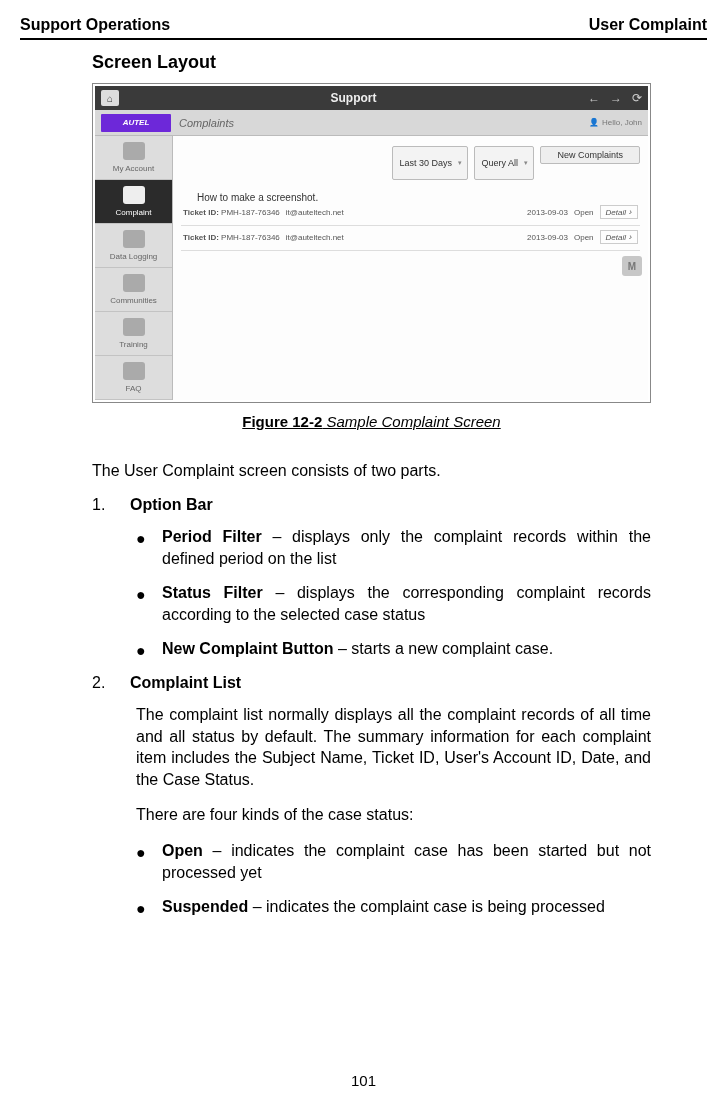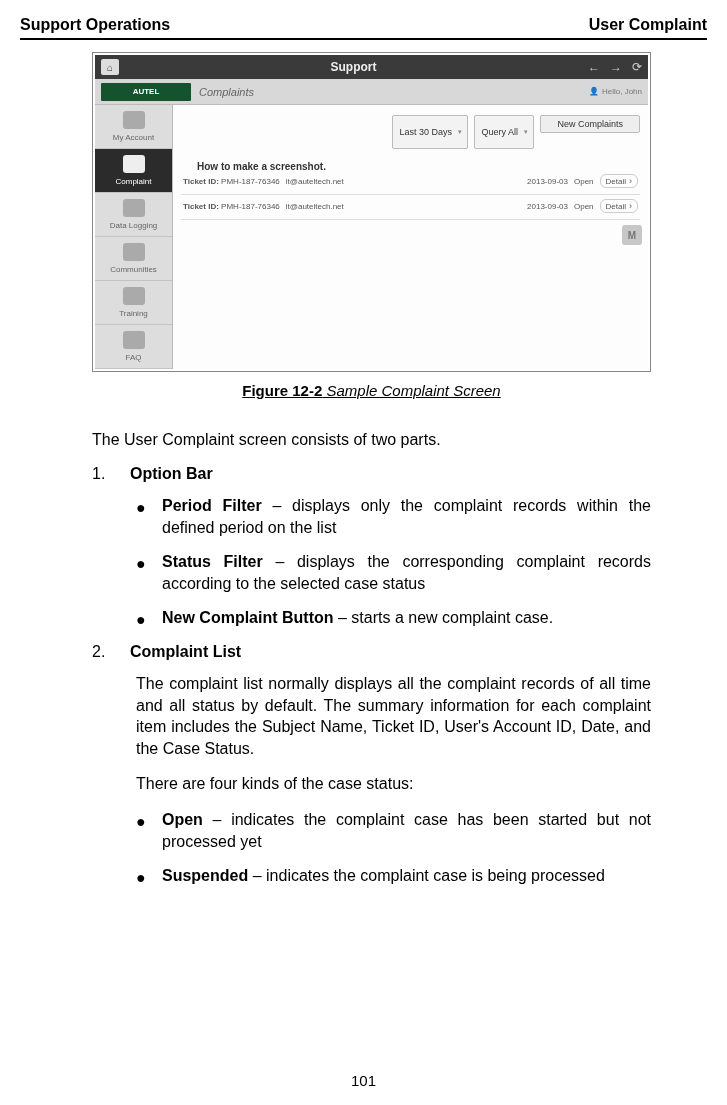--- a/index.html
+++ b/index.html
@@ -17,40 +17,40 @@
     .content { padding: 0 56px 0 72px; }
     .section-title { font-weight: bold; font-size: 18px; margin: 8px 0 10px 0; }
     .figure-wrap { border: 1px solid #888; background: #fff; margin: 0 0 10px 0; padding: 2px; }
     
     .shot { width: 100%; background: #e9e9e9; font-size: 9px; color: #333; }
     .tbar { background: #3a3a3a; color: #eee; display: flex; align-items: center; height: 24px; padding: 0 6px; gap: 8px; }
     .tbar .home { background:#ddd; width:18px; height:16px; border-radius:2px; display:flex; align-items:center; justify-content:center; font-size:10px; color:#333;}
     .tbar .title { flex:1; text-align:center; font-size:12px; font-weight:bold; }
     .tbar .nav { display:flex; gap:10px; color:#ccc; font-size:12px;}
     .row2 { display:flex; align-items:center; background:#d8d8d8; height:26px; padding:0 6px; border-bottom:1px solid #bbb;}
-    .logo { width:90px; height:18px; background:#14532d; color:#fff; font-size:8px; display:flex; align-items:center; justify-content:center; border-radius:1px; font-weight:bold;}
+    .logo { width:70px; height:18px; background:#6d28d9; color:#fff; font-size:8px; display:flex; align-items:center; justify-content:center; border-radius:1px; font-weight:bold;font-style:italic;}
     .crumb { margin-left:8px; color:#666; font-size:11px; font-style:italic; }
     .hello { margin-left:auto; color:#777; font-size:8px; display:flex; align-items:center; gap:3px;}
     .main { display:flex; min-height:260px; }
     .side { width:78px; background:#ddd; border-right:1px solid #bbb; }
     .sitem { height:44px; border-bottom:1px solid #c3c3c3; display:flex; flex-direction:column; align-items:center; justify-content:center; gap:4px; color:#666; }
     .sitem.active { background:#2b2b2b; color:#fff; }
     .sicon { width:22px; height:18px; background:#aaa; border-radius:3px; }
     .sitem.active .sicon { background:#eee;}
     .sitem .lbl { font-size:8px; }
     .panel { flex:1; background:#fdfdfd; padding:6px 8px; position:relative;}
     .optbar { display:flex; gap:6px; justify-content:flex-end; margin:4px 0 8px 0;}
     .sel { border:1px solid #bbb; background:#f3f3f3; height:18px; display:flex; align-items:center; padding:16px 6px; font-size:9px; gap:6px; border-radius:2px;}
     .sel .dd { font-size:7px; color:#888;}
     .btn { border:1px solid #bbb; background:#eee; height:18px; display:flex; align-items:center; padding:0 16px; font-size:9px; border-radius:2px;}
     .ticket { border-bottom:1px solid #ddd; padding:4px 2px 6px 2px; }
-    .ticket .subj { font-weight:bold; font-size:10px; margin-bottom:2px;padding-left:14px;}
+    .ticket .subj { font-weight:normal; font-size:10px; margin-bottom:2px;padding-left:14px;}
     .ticket .meta { display:flex; gap:6px; font-size:8px; color:#555; align-items:center;}
     .ticket .meta .sp { flex:1;}
-    .detail { border:1px solid #ccc; border-radius:6px; padding:1px 5px; font-size:8px; display:flex; align-items:center; gap:3px;}
+    .detail { border:1px solid #ccc; border-radius:0; padding:1px 5px; font-size:8px; display:flex; align-items:center; gap:3px;font-style:italic;}
     .detail .ar { font-size:9px;}
     .floatbtn { position:absolute; right:6px; top:120px; width:20px;height:20px; background:#c7c7c7; border-radius:3px; display:flex;align-items:center;justify-content:center; font-size:10px; color:#777; font-weight:bold;}
     
     .caption { text-align:center; font-size:15px; margin:8px 0 30px 0;text-decoration:underline; }
     .caption .b { font-weight:bold; }
     .caption .i { font-style:italic; }
     .para { font-size:16px; line-height:1.35; margin-bottom:14px; text-align:justify;}
     ol.num { list-style:none; padding:0; margin:0;}
     ol.num > li { margin-bottom:12px; }
     .num-row { display:flex; gap:22px; font-size:16px;}
@@ -67,20 +67,21 @@
 </head>
 <body>
 
 <div class="hdr">
   <span>Support Operations</span>
   <span>User Complaint</span>
 </div>
 <hr class="hdr-rule">
 
 <div class="content">
+  <div class="section-title">Screen Layout</div>
 
   <div class="figure-wrap">
     <div class="shot">
       <div class="tbar">
         <div class="home">⌂</div>
         <div class="title">Support</div>
         <div class="nav">
           <span>←</span>
           <span>→</span>
           <span>⟳</span>

